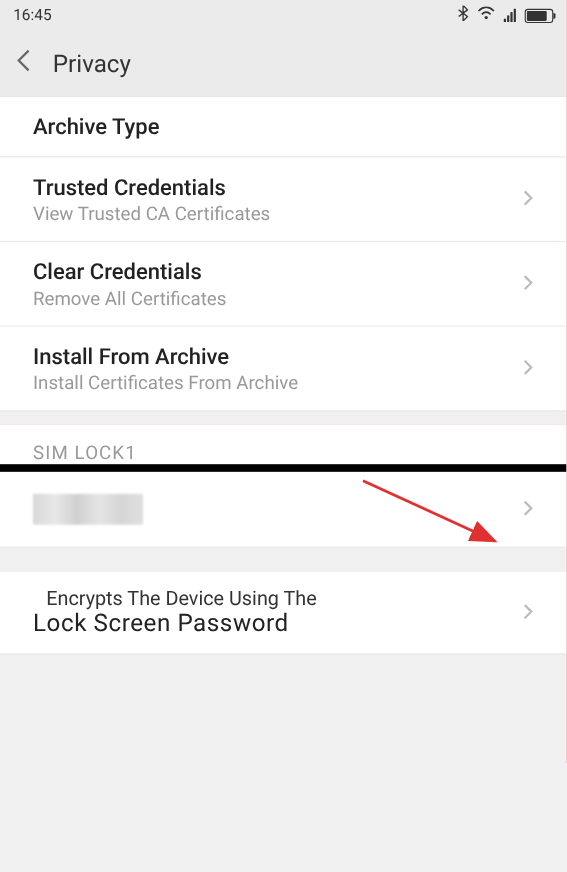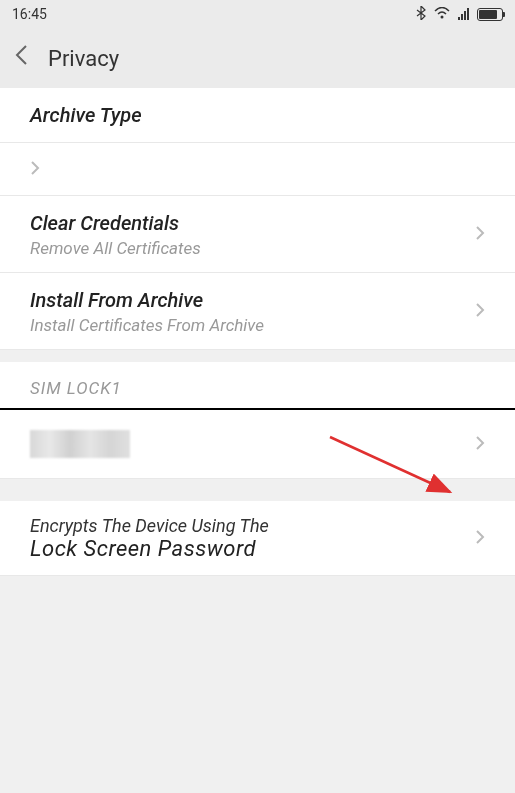--- a/index.html
+++ b/index.html
@@ -44,21 +44,20 @@
       color: #555;
       font-weight: 300;
     }
     .header-title {
       font-size: 22px;
       color: #333;
       font-weight: 400;
     }
     .content {
       background: #fca5a5;
-      font-style: italic;
     }
     .section-item {
       padding: 14px 30px;
       border-bottom: 1px solid #e8e8e8;
       display: flex;
       align-items: center;
       justify-content: space-between;
       background: #fff;
     }
     .section-item.first {
@@ -81,26 +80,26 @@
     .chevron-right {
       color: #bbb;
       font-size: 20px;
       font-weight: 300;
     }
     .section-gap {
       height: 12px;
       background: #f0f0f0;
     }
     .section-header {
-      padding: 16px 30px 10px;
+      padding: 16px 30px 0;
       font-size: 17px;
       color: #999;
       letter-spacing: 1px;
       background: #fff;
-      border-bottom: 2px solid #000000;
+      border-bottom: 7px solid #000000;
     }
     .blurred {
       width: 100px;
       height: 28px;
       background: linear-gradient(90deg, #d8d8d8 0%, #e8e8e8 20%, #d0d0d0 40%, #e5e5e5 60%, #d5d5d5 80%, #e0e0e0 100%);
       filter: blur(1px);
     }
     .toggle {
       width: 46px;
       height: 26px;
@@ -115,20 +114,21 @@
       background: #1e90ff;
       border-radius: 50%;
       position: absolute;
       right: 1px;
       top: 1px;
     }
     .encrypt-title {
       font-size: 18px;
       color: #333;
       font-weight: 400;
+      margin-left: 12px;
     }
     .encrypt-sub {
       font-size: 22px;
       color: #222;
       font-weight: 400;
       letter-spacing: 0.5px;
     }
     .arrow-annotation {
       position: absolute;
       top: 432px;
@@ -212,20 +212,24 @@
 
 <div class="content">
 
   <div class="section-item first">
     <div class="item-text">
       <div class="item-title">Archive Type</div>
     </div>
   </div>
 
   <div class="section-item">
+    <div class="item-text">
+      <div class="item-title">Trusted Credentials</div>
+      <div class="item-subtitle">View Trusted CA Certificates</div>
+    </div>
     <span class="chevron-right">
       <svg width="10" height="16" viewBox="0 0 10 16">
           <path d="M2 2 L8 8 L2 14" stroke="#bbb" stroke-width="2" fill="none"></path>
         </svg>
     </span>
   </div>
 
   <div class="section-item">
     <div class="item-text">
       <div class="item-title">Clear Credentials</div>

